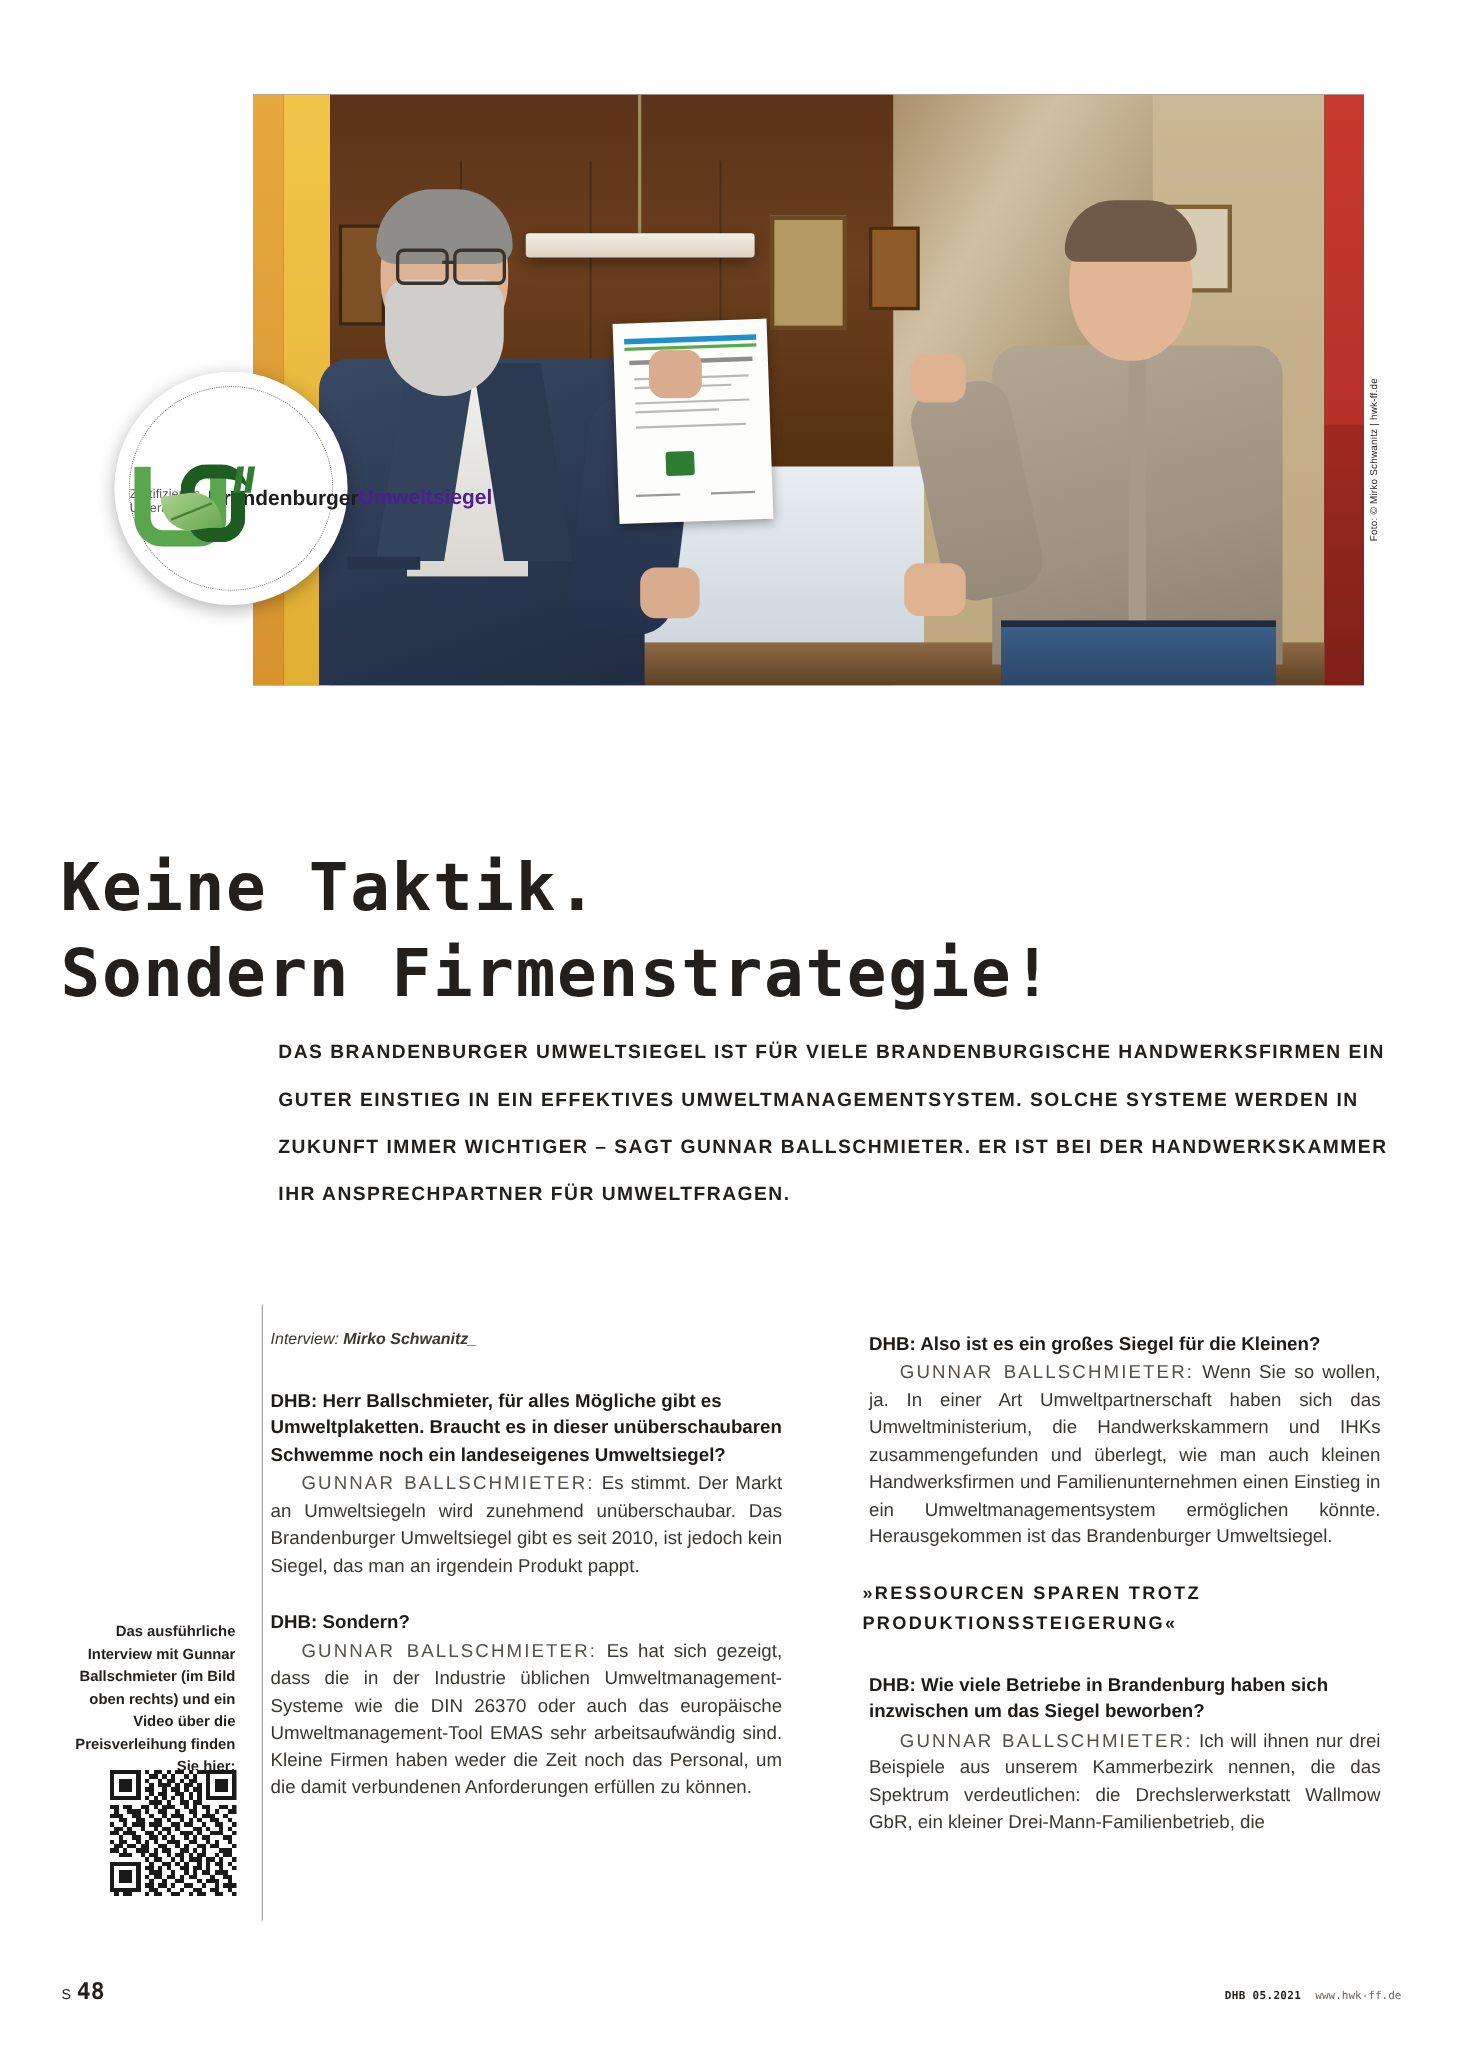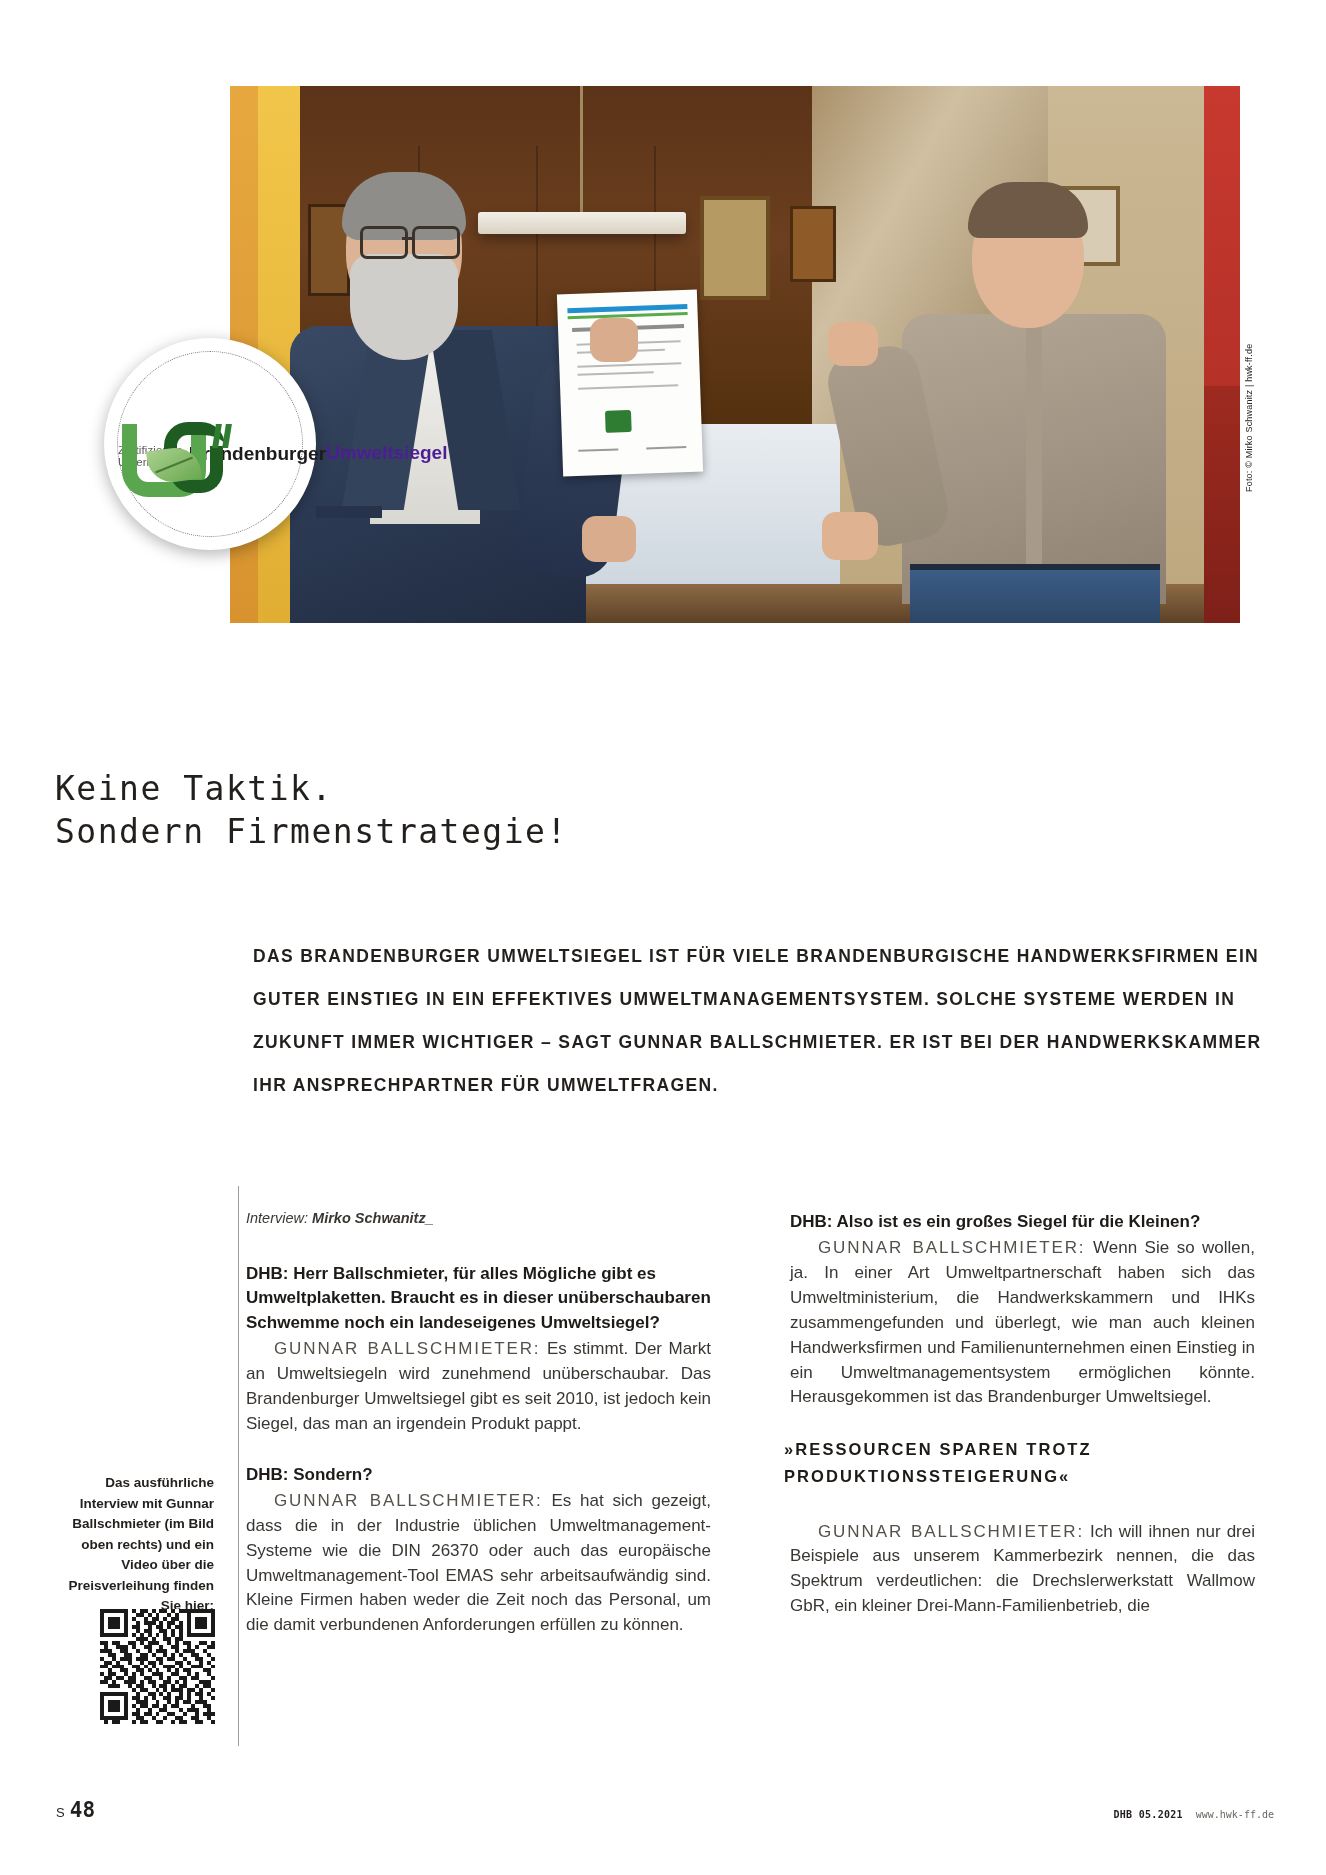--- a/index.html
+++ b/index.html
@@ -134,25 +134,25 @@
   #seal-cert { font-size:11.5px; color:#5b5b5b; margin-top:5px; letter-spacing:.1px; }
   #seal-l1 { font-size:19px; font-weight:bold; color:#1c1c1c; line-height:1.08; margin-top:2px; }
   #seal-l2 { font-size:19px; font-weight:bold; color:#4c1d95; line-height:1.08; }
 
   
   #headline {
     position:absolute;
     left:55px; top:768px;
     width:1100px;
     font-family:"DejaVu Sans Mono", monospace;
-    font-size:33px;
+    font-size:60px;
     line-height:1.30;
     letter-spacing:1.5px;
     color:#231f1c;
-    font-weight:400;
+    font-weight:700;
   }
   #headline div { white-space:nowrap; }
 
   
   #intro {
     position:absolute;
     left:253px; top:935px;
     width:1030px;
     font-size:17.5px;
     font-weight:bold;
@@ -387,20 +387,21 @@
   <p class="q">DHB: Sondern?</p>
   <p class="a"><span class="spk">GUNNAR BALLSCHMIETER:</span> <span>Es hat sich gezeigt, dass die in der Industrie üblichen Umweltmanagement-Systeme wie die DIN 26370 oder auch das europäische Umweltmanagement-Tool EMAS sehr arbeitsaufwändig sind. Kleine Firmen haben weder die Zeit noch das Personal, um die damit verbundenen Anforderungen erfüllen zu können.</span></p>
 </div>
 
 <div class="col" id="col-right">
   <p class="q">DHB: Also ist es ein großes Siegel für die Kleinen?</p>
   <p class="a"><span class="spk">GUNNAR BALLSCHMIETER:</span> <span>Wenn Sie so wollen, ja. In einer Art Umweltpartnerschaft haben sich das Umweltministerium, die Handwerkskammern und IHKs zusammengefunden und überlegt, wie man auch kleinen Handwerksfirmen und Familienunternehmen einen Einstieg in ein Umweltmanagementsystem ermöglichen könnte. Herausgekommen ist das Brandenburger Umweltsiegel.</span></p>
 
   <p class="pull">»RESSOURCEN SPAREN TROTZ PRODUKTIONSSTEIGERUNG«</p>
 
+  <p class="q">DHB: Wie viele Betriebe in Brandenburg haben sich inzwischen um das Siegel beworben?</p>
   <p class="a"><span class="spk">GUNNAR BALLSCHMIETER:</span> <span>Ich will ihnen nur drei Beispiele aus unserem Kammerbezirk nennen, die das Spektrum verdeutlichen: die Drechslerwerkstatt Wallmow GbR, ein kleiner Drei-Mann-Familienbetrieb, die</span></p>
 </div>
 
 <div id="footer-left">
   <span class="s">S</span>
   <span class="pg">48</span>
 </div>
 <div id="footer-right">
   <span class="issue">DHB 05.2021</span>
   <span class="url">www.hwk-ff.de</span>

